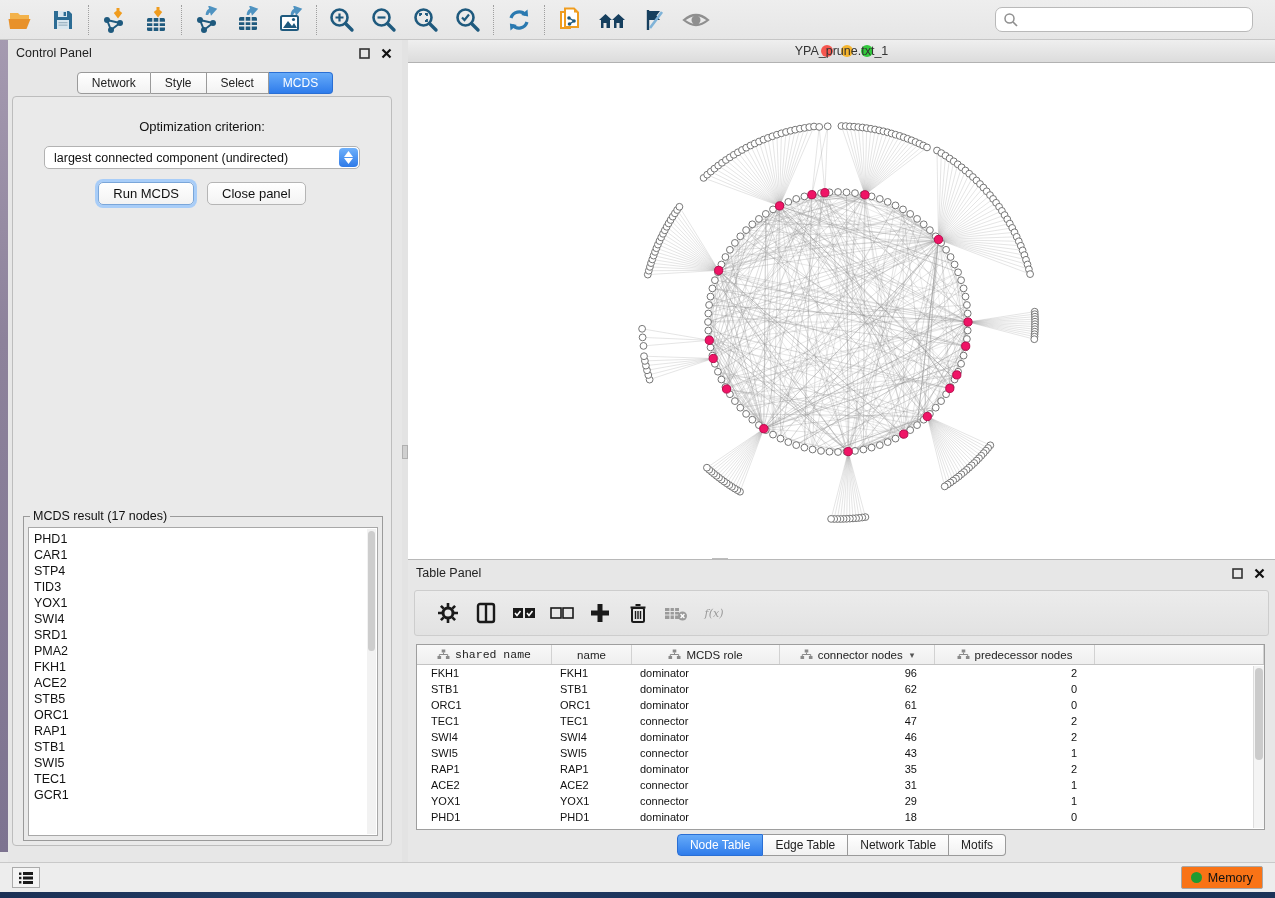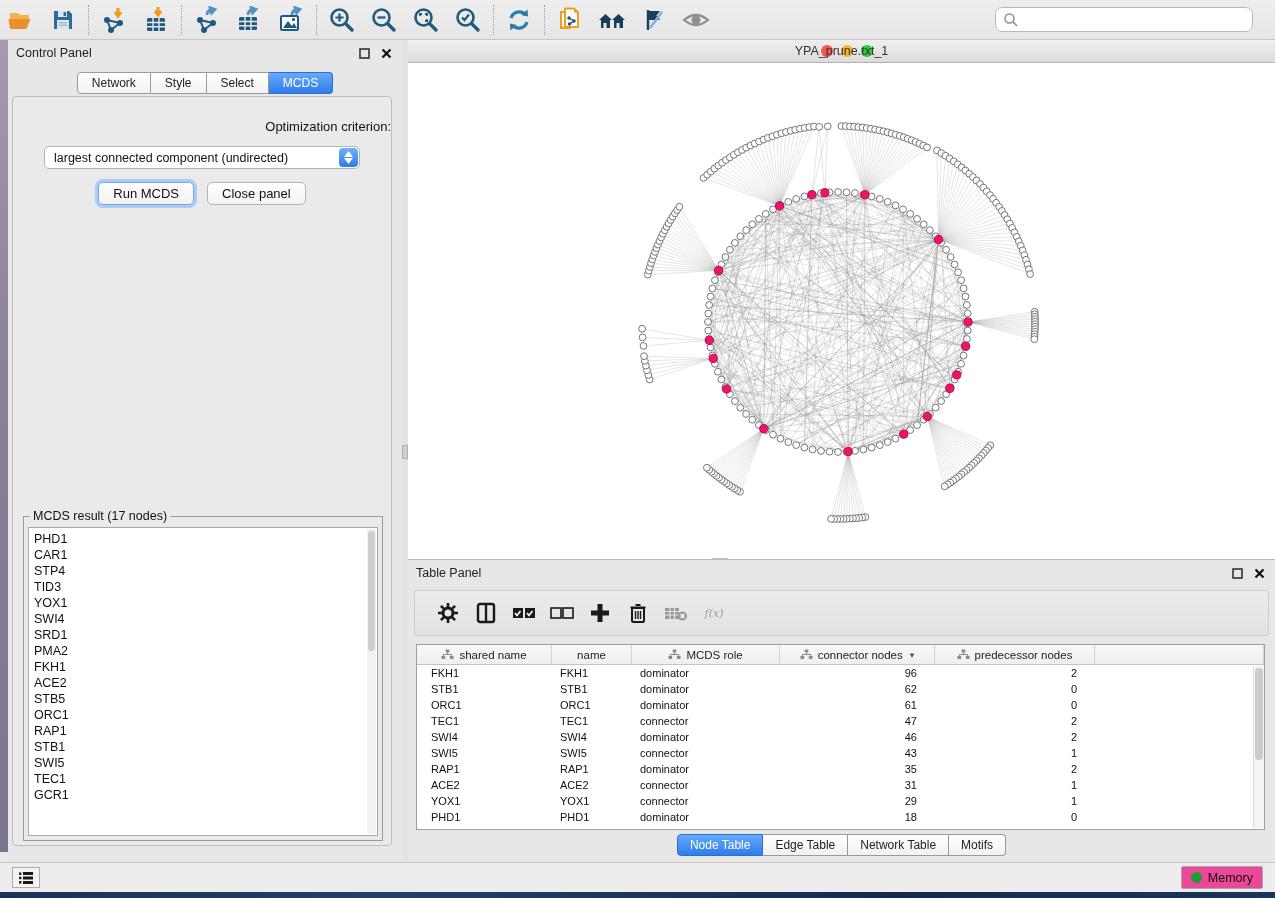--- a/index.html
+++ b/index.html
@@ -30,21 +30,21 @@
   .panel-title { font-size:12.5px; color:#222; flex:1; }
   .win-ico { width:16px; height:16px; display:flex; align-items:center; justify-content:center; margin-left:6px; }
   .cp-tabs { display:flex; justify-content:center; margin-top:6px; }
   .seg { font-size:12px; padding:3px 14px; background:linear-gradient(#ffffff,#f2f2f2);
          border:1px solid #9a9a9a; border-left-width:0; color:#222; }
   .seg:first-child { border-left-width:1px; border-radius:4px 0 0 4px; }
   .seg:last-child { border-radius:0 4px 4px 0; }
   .seg.active { background:linear-gradient(#66abf9,#2f7ceb); color:#fff; border-color:#2a6fd4; }
   .cp-content { position:absolute; left:4px; right:10px; top:56px; bottom:16px;
                 background:#eaeaea; border:1px solid #bdbdbd; border-radius:4px; }
-  .opt-label { text-align:right; margin-top:22px; font-size:13px; color:#111; }
+  .opt-label { text-align:center; margin-top:22px; font-size:13px; color:#111; }
   .dropdown { position:relative; margin:12px auto 0; width:316px; height:23px; background:#fff;
               border:1px solid #b2b2b2; border-radius:5px; display:flex; align-items:center;
               font-size:12.5px; color:#111; padding-left:9px; }
   .dd-step { position:absolute; right:1px; top:1px; width:19px; height:19px; border-radius:4px;
              background:linear-gradient(#6fb1fb,#2e7ae8); display:flex; flex-direction:column;
              align-items:center; justify-content:center; gap:1px; }
   .dd-step svg { display:block; }
   .btn-row { display:flex; justify-content:center; gap:13px; margin-top:13px; }
   .mac-btn { font-size:13px; color:#111; background:linear-gradient(#ffffff,#f3f3f3);
              border:1px solid #b5b5b5; border-radius:5px; padding:3px 14px; }
@@ -96,21 +96,21 @@
             border:1px solid #9a9a9a; border-left-width:0; color:#222; }
   .tp-tab:first-child { border-left-width:1px; border-radius:4px 0 0 4px; }
   .tp-tab:last-child { border-radius:0 4px 4px 0; }
   .tp-tab.active { background:linear-gradient(#66abf9,#2f7ceb); color:#fff; border-color:#2a6fd4; }
 
   
   .status-bar { position:absolute; left:0; top:862px; width:1275px; height:30px; background:#ededed;
                 border-top:1px solid #c9c9c9; }
   .sb-left-btn { position:absolute; left:12px; top:4px; width:28px; height:21px; background:#f4f4f4;
                  border:1px solid #ababab; display:flex; align-items:center; justify-content:center; }
-  .memory-btn { position:absolute; right:12px; top:3px; height:23px; background:#ec4899; border:1px solid #a8a8a8;
+  .memory-btn { position:absolute; right:12px; top:3px; height:23px; background:#f97316; border:1px solid #a8a8a8;
                 border-radius:2px; display:flex; align-items:center; gap:6px; padding:0 9px; font-size:12.5px; color:#111; }
   .mem-dot { width:11px; height:11px; border-radius:50%; background:#1f9b31; }
 </style>
 </head>
 <body>
 
 <div id="root">
   <div class="wall-left"></div>
   <div class="wall-bottom"></div>
 
@@ -1230,21 +1230,21 @@
           <path d="M16.6 10.1 l3.8 3.8 M20.4 10.1 l-3.8 3.8" stroke="#fff" stroke-width="1.4"></path>
         </svg>
       </span>
       <span class="tp-ico">
         <span class="fx-label">f(x)</span>
       </span>
     </div>
 
     <div class="tbl-wrap">
       <div class="tbl-head">
-          <div class="th" style="width: 135px;">
+          <div class="th" style="width: 135px; font-family: Liberation Mono, monospace;">
             <svg width="13" height="11" viewBox="0 0 13 11">
               <rect x="4.7" y="0.5" width="3.6" height="3" fill="#8a8a8a"></rect>
               <rect x="0.5" y="7" width="3.6" height="3" fill="#8a8a8a"></rect>
               <rect x="8.9" y="7" width="3.6" height="3" fill="#8a8a8a"></rect>
               <path d="M6.5 3.5 v2 M2.3 7 v-1.5 h8.4 V7" stroke="#8a8a8a" stroke-width="1" fill="none"></path>
             </svg>
             <span>shared name</span>
           </div>
           <div class="th" style="width: 80px;">
             <span>name</span>

